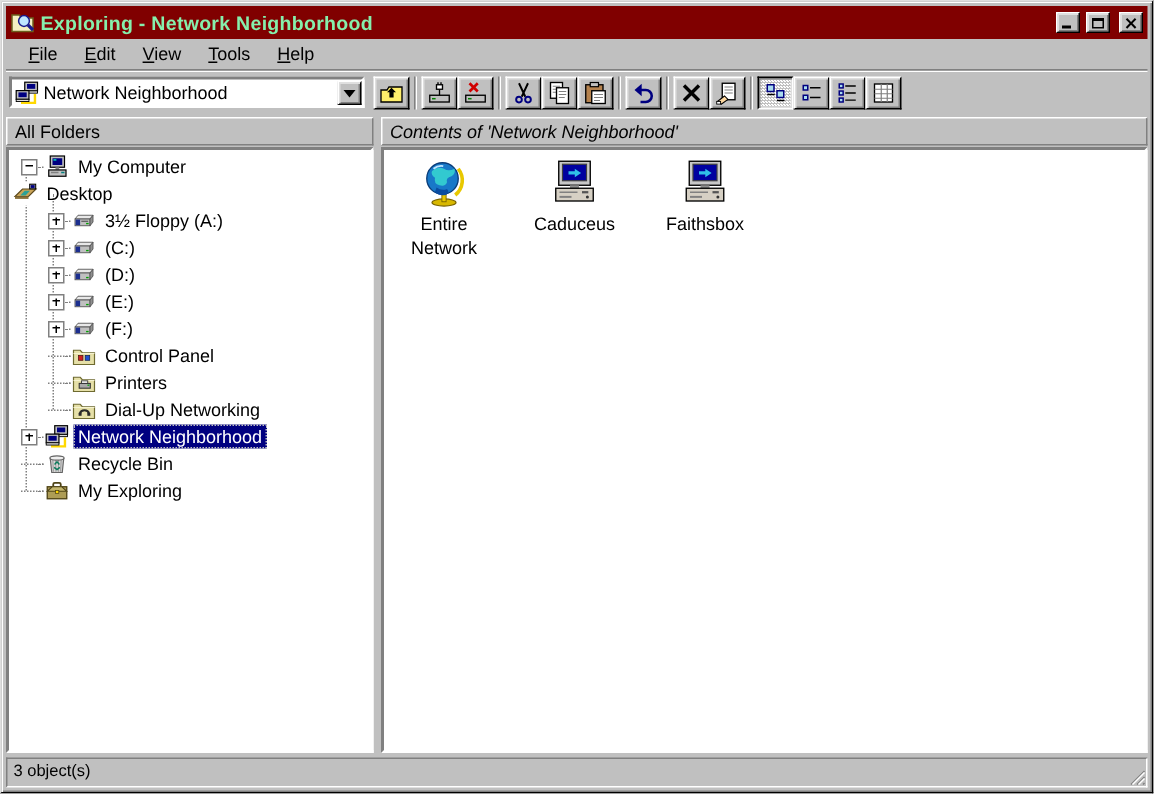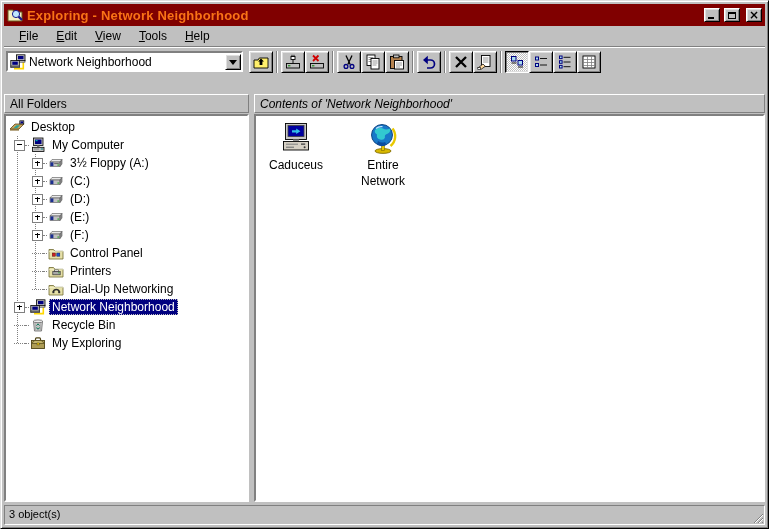--- a/index.html
+++ b/index.html
@@ -13,21 +13,21 @@
     border:1px solid; border-color:#dfdfdf #000 #000 #dfdfdf;
     box-shadow: inset 1px 1px 0 #fff, inset -1px -1px 0 #808080;
     padding:3px; display:flex; flex-direction:column;
   }
   
   .titlebar {
     height:22px; background:#800000; display:flex; align-items:center;
     padding:0 3px; gap:4px; flex:none;
   }
   .titlebar .appicon { width:16px; height:16px; flex:none; }
-  .titlebar .title { flex:1; color:#f97316; font-weight:bold; font-size:13px;
+  .titlebar .title { flex:1; color:#86efac; font-weight:bold; font-size:13px;
     white-space:nowrap; overflow:hidden; letter-spacing:0.2px; }
   .caption-btn {
     width:16px; height:14px; background:#c0c0c0; flex:none;
     border:1px solid; border-color:#fff #000 #000 #fff;
     box-shadow: inset 1px 1px 0 #dfdfdf, inset -1px -1px 0 #808080;
     display:flex; align-items:center; justify-content:center; position:relative;
   }
   .caption-btn.close { margin-left:2px; }
   .glyph-min { position:absolute; left:3px; bottom:2px; width:6px; height:2px; background:#000; }
   .glyph-max { width:8px; height:7px; border:1px solid #000; border-top-width:2px; }
@@ -60,21 +60,21 @@
   }
   .tbtn.pressed {
     border-color:#000 #fff #fff #000;
     box-shadow: inset 1px 1px 0 #808080, inset -1px -1px 0 #dfdfdf;
     background-image: repeating-conic-gradient(#fff 0% 25%, #c0c0c0 0% 50%);
     background-size: 2px 2px;
   }
   .tsep { width:2px; height:22px; margin:0 3px; border-left:1px solid #808080; border-right:1px solid #fff; flex:none; }
   .tgap { width:6px; flex:none; }
   
-  .headers { display:flex; gap:5px; margin-top:18px; flex:none; height:19px; }
+  .headers { display:flex; gap:5px; margin-top:2px; flex:none; height:19px; }
   .hdr {
     background:#c0c0c0; font-size:12px; padding:2px 0 0 5px;
     border:1px solid; border-color:#fff #808080 #808080 #fff; white-space:nowrap; overflow:hidden;
   }
   .hdr.left { width:245px; flex:none; }
   .hdr.right { flex:1;font-style:italic; }
   
   .main { flex:1; display:flex; gap:0; margin-top:1px; min-height:0; }
   .panel {
     background:#fff; border:2px solid; border-color:#808080 #fff #fff #808080;
@@ -404,38 +404,38 @@
     <div class="hdr left">All Folders</div>
     <div class="hdr right">Contents of 'Network Neighborhood'</div>
   </div>
 
   <div class="main">
     <div class="panel tree-panel">
       <div class="spine spine1"></div>
       <div class="spine spine2"></div>
 
       <div class="trow">
-        <span class="ticon">
-            <svg width="16" height="16">
-              <use href="#i-desktop"></use>
-            </svg>
-          </span>
-        <span class="tlabel">Desktop</span>
-      </div>
-
-      <div class="trow">
         <span class="sp1"></span>
           <span class="ebox minus"></span>
           <span class="conn"></span>
         <span class="ticon">
             <svg width="16" height="16">
               <use href="#i-mycomputer"></use>
             </svg>
           </span>
         <span class="tlabel">My Computer</span>
+      </div>
+
+      <div class="trow">
+        <span class="ticon">
+            <svg width="16" height="16">
+              <use href="#i-desktop"></use>
+            </svg>
+          </span>
+        <span class="tlabel">Desktop</span>
       </div>
 
       <div class="trow">
         <span class="sp2"></span>
           <span class="ebox plus"></span>
           <span class="conn"></span>
         <span class="ticon">
             <svg width="16" height="16">
               <use href="#i-floppy"></use>
             </svg>
@@ -563,32 +563,40 @@
         <span class="tlabel">My Exploring</span>
       </div>
     </div>
 
     <div class="splitter"></div>
 
     <div class="panel contents-panel">
       <div class="citem">
         <span class="big">
             <svg width="32" height="32">
-              <use href="#i-netpc32"></use>
-            </svg>
-          </span>
-        <span class="clabel">Caduceus</span>
+              <use href="#i-globe32"></use>
+            </svg>
+          </span>
+        <span class="clabel">Entire Network</span>
       </div>
       <div class="citem">
         <span class="big">
             <svg width="32" height="32">
-              <use href="#i-globe32"></use>
-            </svg>
-          </span>
-        <span class="clabel">Entire Network</span>
+              <use href="#i-netpc32"></use>
+            </svg>
+          </span>
+        <span class="clabel">Caduceus</span>
+      </div>
+      <div class="citem">
+        <span class="big">
+            <svg width="32" height="32">
+              <use href="#i-netpc32"></use>
+            </svg>
+          </span>
+        <span class="clabel">Faithsbox</span>
       </div>
     </div>
   </div>
 
   <div class="statusbar">
     <div class="status-panel">
       <span>3 object(s)</span>
       <span class="grip">
         <svg width="13" height="13">
           <path d="M12,3 L3,12 M12,7 L7,12 M12,11 L11,12" stroke="#808080" stroke-width="1"></path>

